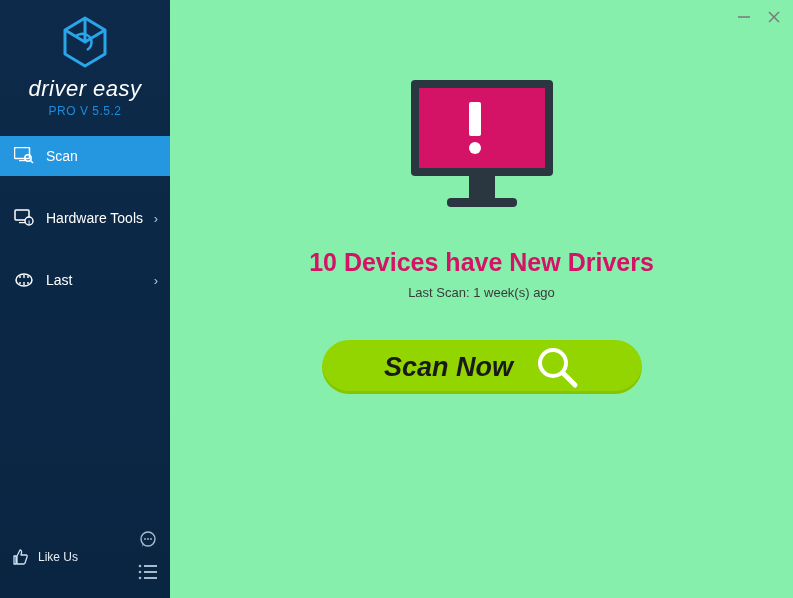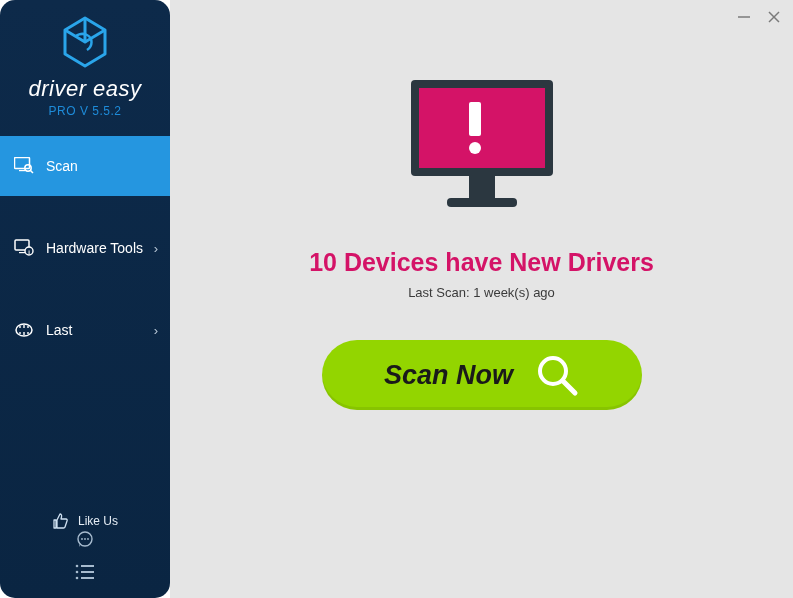--- a/index.html
+++ b/index.html
@@ -6,64 +6,62 @@
     body { background: #fff; width: 793px; height: 598px; overflow: hidden; position: relative; }
     .app { display: flex; width: 100%; height: 100%; }
     
     .sidebar {
       width: 170px;
       background: linear-gradient(180deg, #0d2a4a 0%, #0a2542 100%);
       display: flex;
       flex-direction: column;
       color: #fff;
       position: relative;
-      border-radius: 15px;
     }
     
     .brand {
       padding: 14px 0 8px 0;
       text-align: center;
     }
     .brand svg { display: block; margin: 0 auto 6px auto; }
     .brand-name { font-size: 22px; font-weight: 300; color: #fff; font-style: italic; letter-spacing: 0.5px; }
     .brand-version { font-size: 12px; color: #1e8bd8; font-weight: normal; letter-spacing: 0.5px; margin-top: 2px; }
     
     .nav { margin-top: 10px; }
     .nav-item {
       display: flex;
       align-items: center;
-      padding: 20px 14px;
+      padding: 10px 14px;
       color: #fff;
       font-size: 14px;
       cursor: pointer;
       position: relative;
       margin-bottom: 22px;
     }
     .nav-item.active { background: #2596e0; }
     .nav-item .icon-box { width: 20px; height: 20px; margin-right: 12px; display: flex; align-items: center; justify-content: center; }
     .nav-item .chev {
       position: absolute; right: 12px; font-size: 13px; color: #b8c7d6;
     }
     
     .sidebar-footer {
       margin-top: auto;
       padding: 0 12px 14px 12px;
       display: flex;
       align-items: center;
       justify-content: space-between;
-      flex-direction: column;
     }
     .like-us { display: flex; align-items: center; color: #e5edf5; font-size: 12px; cursor: pointer; }
     .like-us svg { margin-right: 8px; }
     .footer-icons { display: flex; flex-direction: column; gap: 10px; align-items: center; }
     .footer-icons .ico { cursor: pointer; opacity: 0.8; }
     
     .main {
       flex: 1;
-      background: #e5e5e5;
+      background: #86efac;
       position: relative;
       display: flex;
       flex-direction: column;
       align-items: center;
     }
     .window-controls {
       position: absolute;
       top: 8px;
       right: 10px;
       display: flex;
@@ -86,21 +84,21 @@
       margin-top: 8px;
       text-align: right;
     }
     
     .scan-btn {
       margin-top: 40px;
       background: #93d500;
       border: none;
       border-radius: 40px;
       width: 320px;
-      height: 70px;
+      height: 54px;
       display: flex;
       align-items: center;
       justify-content: center;
       gap: 22px;
       cursor: pointer;
       box-shadow: inset 0 -3px 0 rgba(0,0,0,0.08);
     }
     .scan-btn-label { color: #1a1a1a; font-size: 27px; font-weight: bold; font-style: italic; }
   </style>
 </head>

